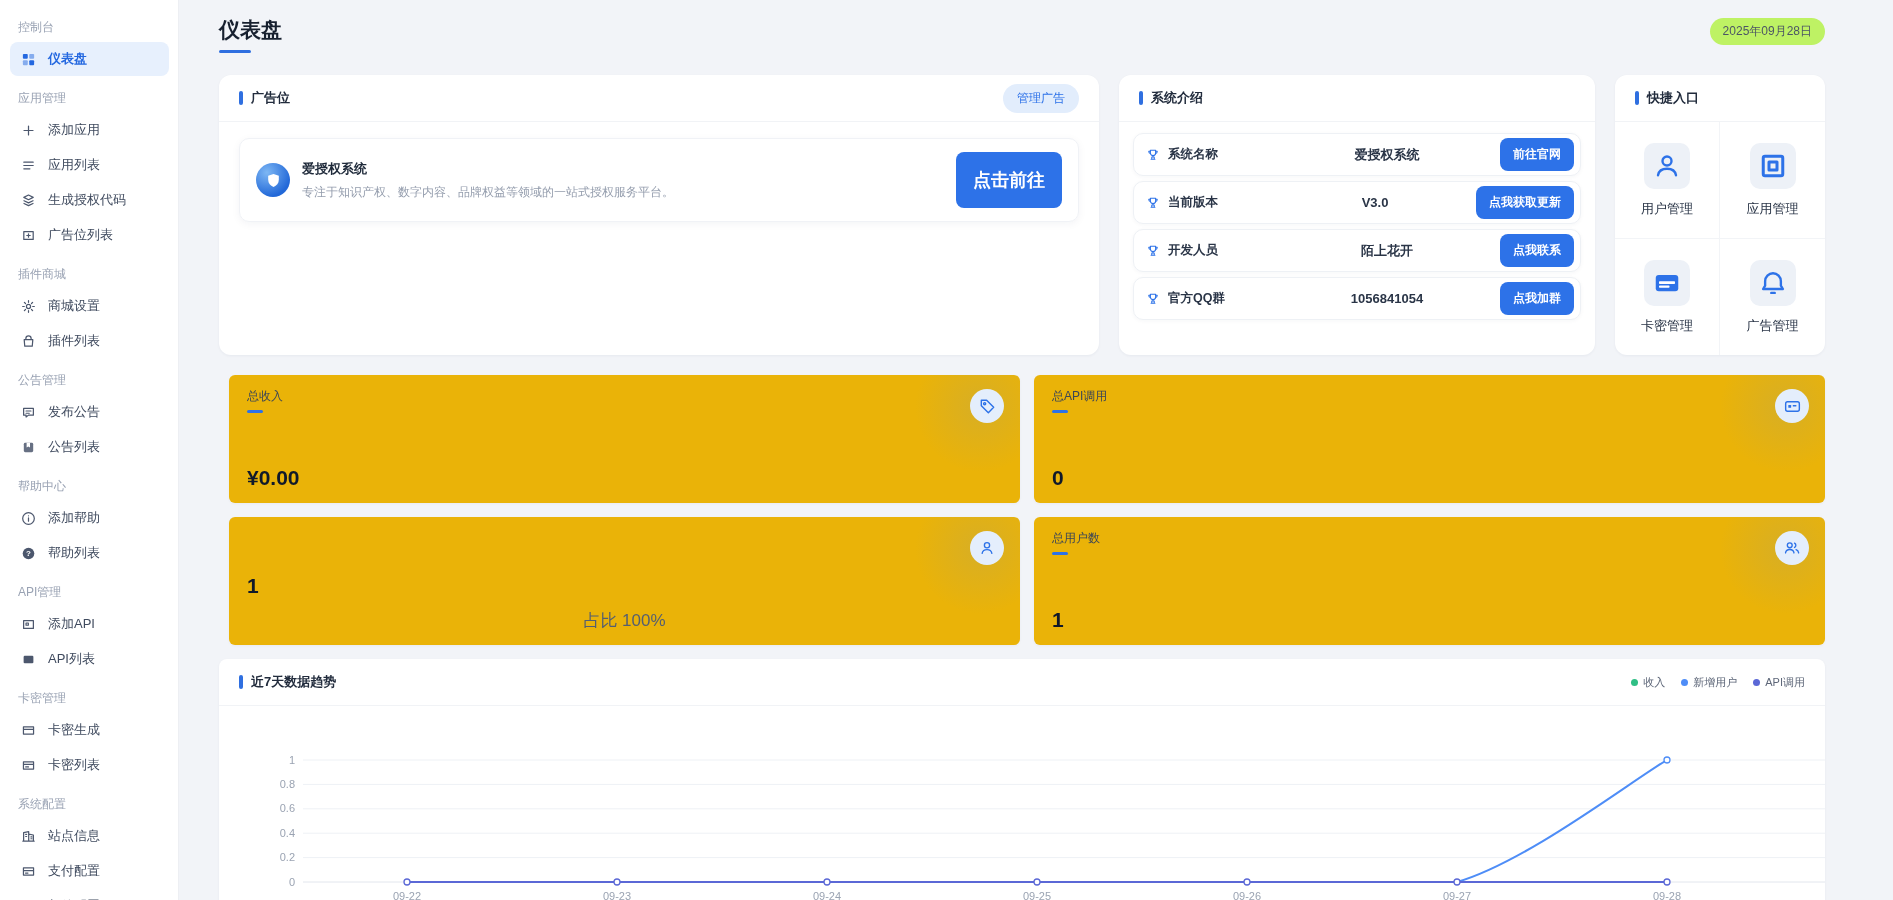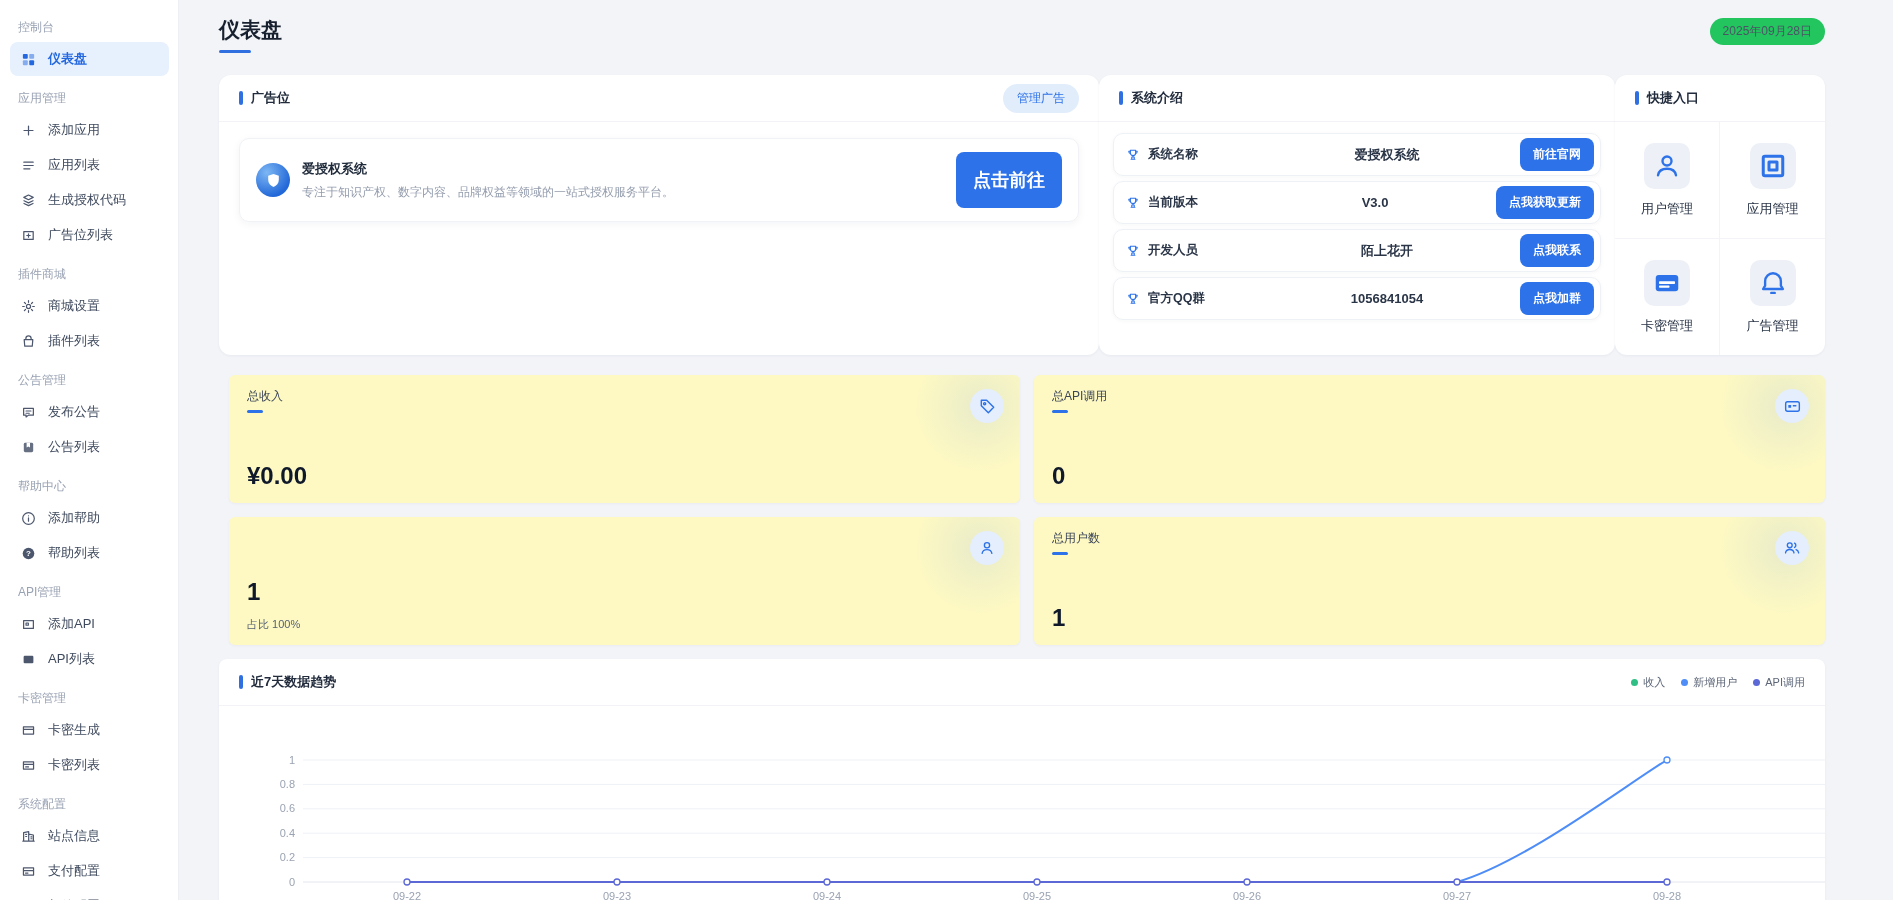--- a/index.html
+++ b/index.html
@@ -10,22 +10,22 @@
   .section-label{font-size:12px;color:#99a2b3;padding:13px 18px 5px;}
   .side-item{display:flex;align-items:center;gap:12px;height:34px;margin:1px 10px;padding:0 8px 0 11px;border-radius:8px;color:#3f4a5e;font-size:13px;cursor:pointer;white-space:nowrap;}
   .side-item .ic{display:flex;color:#4c576d;flex:none;}
   .side-item.active{background:#e7f0fd;color:#2468e0;font-weight:700;}
   .side-item.active .ic{color:#2468e0;}
   
   .main{flex:1;box-sizing:border-box;padding:16px 38px 0 40px;overflow:hidden;}
   .topbar{display:flex;justify-content:space-between;align-items:flex-start;}
   .page-title{font-size:21px;font-weight:700;color:#17202f;}
   .page-title:after{content:"";display:block;width:32px;height:3px;background:#2f6fe0;border-radius:2px;margin-top:6px;}
-  .date-pill{background:#22c55e;color:#4c5565;font-size:12px;padding:5px 13px;border-radius:14px;margin-top:2px;}
-  .row1{display:flex;margin-top:22px;justify-content:flex-end;}
+  .date-pill{background:#bef264;color:#4c5565;font-size:12px;padding:5px 13px;border-radius:14px;margin-top:2px;}
+  .row1{display:flex;gap:20px;margin-top:22px;justify-content:flex-end;}
   .card{background:#fff;border-radius:12px;box-shadow:0 1px 3px rgba(20,35,70,.05);}
   .card-head{display:flex;align-items:center;height:46px;padding:0 20px;border-bottom:1px solid #f1f3f6;}
   .head-bar{width:4px;height:14px;background:#2f6fe0;border-radius:2px;margin-right:8px;flex:none;}
   .card-title{font-size:13px;font-weight:700;color:#222c3d;flex:1;}
   
   .ad-card{width:880px;height:280px;box-sizing:border-box;flex:none;}
   .manage-pill{background:#e2edfc;color:#2d72e8;font-size:12px;padding:6px 14px;border-radius:15px;border:none;cursor:pointer;font-family:inherit;}
   .ad-body{padding:16px 20px;}
   .ad-item{display:flex;align-items:center;gap:12px;border:1px solid #f0f2f6;border-radius:10px;padding:13px 16px;box-shadow:0 2px 8px rgba(25,40,80,.05);cursor:pointer;}
   .ad-logo{width:34px;height:34px;border-radius:50%;background:radial-gradient(circle at 32% 28%,#7db7f4,#2268d8 72%);display:flex;align-items:center;justify-content:center;flex:none;}
@@ -46,27 +46,27 @@
   .quick-grid{display:grid;grid-template-columns:1fr 1fr;height:233px;}
   .quick-cell{display:flex;flex-direction:column;align-items:center;justify-content:center;gap:11px;cursor:pointer;}
   .quick-cell:nth-child(1){border-right:1px solid #f2f4f7;border-bottom:1px solid #f2f4f7;}
   .quick-cell:nth-child(2){border-bottom:1px solid #f2f4f7;}
   .quick-cell:nth-child(3){border-right:1px solid #f2f4f7;}
   .quick-ic{width:46px;height:46px;border-radius:10px;background:#edf1f7;display:flex;align-items:center;justify-content:center;color:#2d72e8;}
   .quick-label{font-size:13px;color:#2a3547;}
   
   .stats-row{display:flex;gap:14px;margin:14px 0 0 10px;}
   .stats-row.first{margin-top:20px;}
-  .stat-card{flex:1;background:#fef9c3;border-radius:6px;height:128px;position:relative;overflow:hidden;padding:13px 18px;box-sizing:border-box;display:flex;flex-direction:column;box-shadow:0 1px 3px rgba(20,35,70,.04);}
+  .stat-card{flex:1;background:#eab308;border-radius:6px;height:128px;position:relative;overflow:hidden;padding:13px 18px;box-sizing:border-box;display:flex;flex-direction:column;box-shadow:0 1px 3px rgba(20,35,70,.04);}
   .stat-blob{position:absolute;right:-26px;top:-34px;width:132px;height:132px;border-radius:50%;background:radial-gradient(circle,rgba(80,140,245,.12),rgba(80,140,245,0) 70%);}
   .stat-ic{position:absolute;right:16px;top:14px;width:34px;height:34px;border-radius:50%;background:#e4eefc;color:#2d72e8;display:flex;align-items:center;justify-content:center;}
   .stat-label{font-size:12px;color:#3c4656;}
   .stat-label:after{content:"";display:block;width:16px;height:3px;background:#2d72e8;border-radius:2px;margin-top:5px;}
-  .stat-value{font-size:24px;font-weight:700;color:#10192a;margin-top:auto;}
-  .stat-sub{font-size:11px;color:#555f70;margin-top:11px;}
+  .stat-value{font-size:21px;font-weight:700;color:#10192a;margin-top:auto;}
+  .stat-sub{font-size:17px;color:#555f70;margin-top:11px;text-align:center;}
   
   .chart-card{margin-top:14px;height:380px;border-radius:8px;overflow:hidden;}
   .chart-legend{display:flex;gap:16px;align-items:center;}
   .legend-item{display:flex;align-items:center;gap:5px;font-size:11px;color:#5d6678;cursor:pointer;}
   .legend-dot{width:7px;height:7px;border-radius:50%;flex:none;}
   .chart-body{padding:4px 18px 0;}
   .chart-body svg{display:block;}
 </style>
 </head>
 <body>

